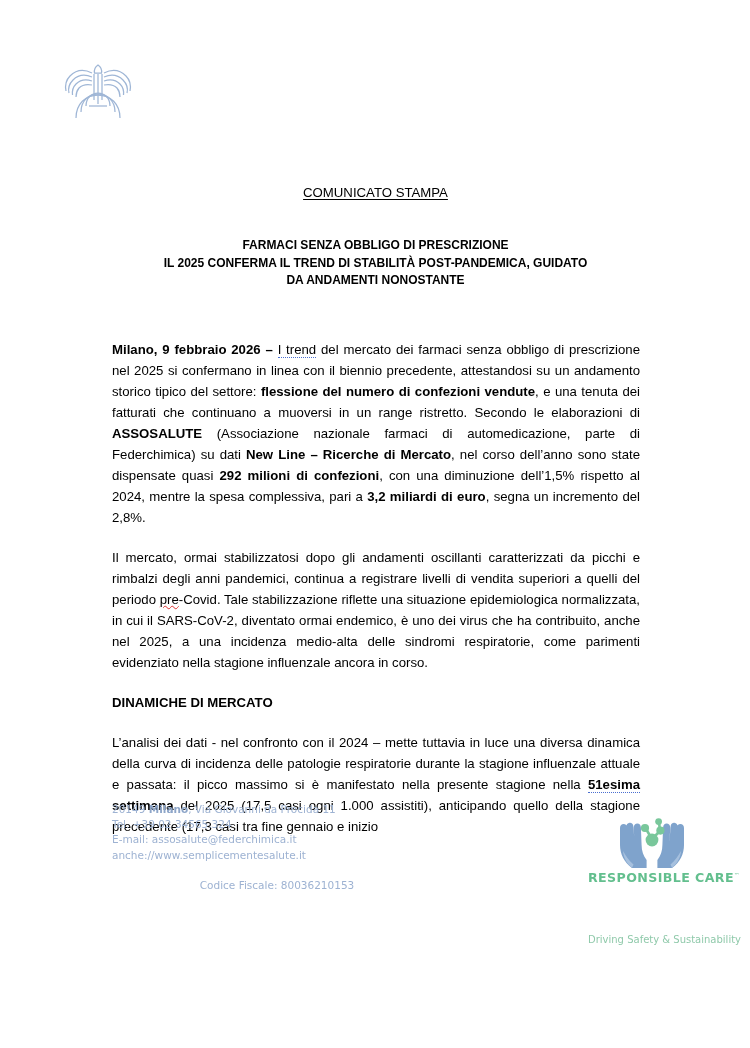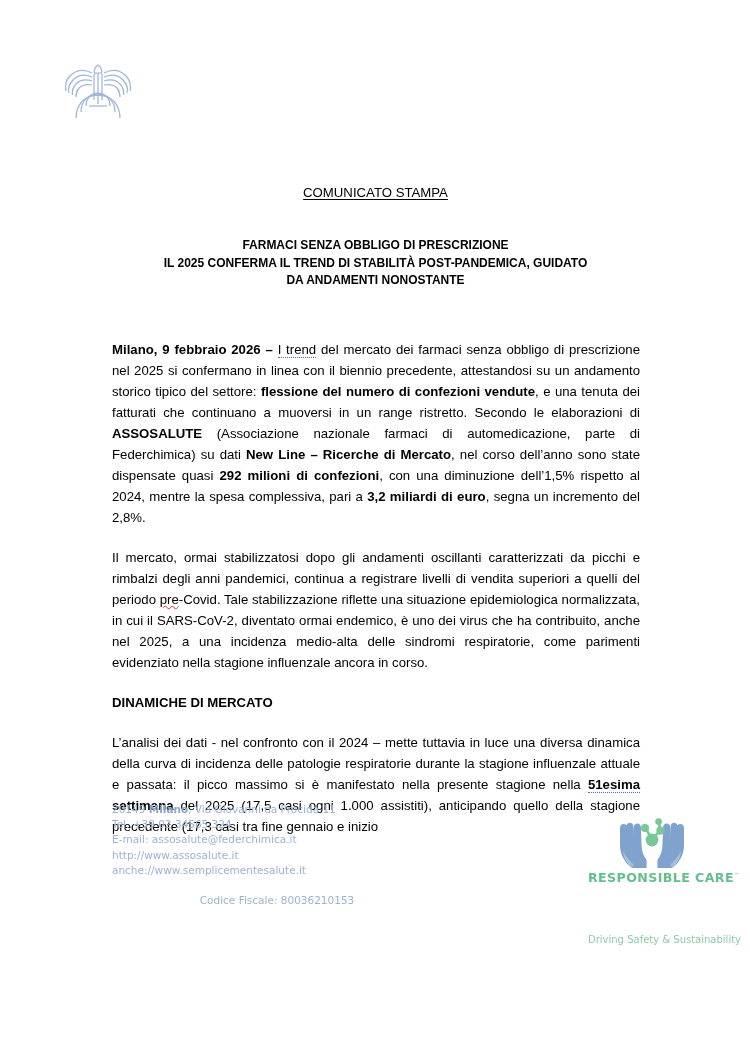--- a/index.html
+++ b/index.html
@@ -244,21 +244,20 @@
     <p class="sec-head">DINAMICHE DI MERCATO</p>
 
     <p class="last"><span>L’analisi dei dati - nel confronto con il 2024 – mette tuttavia in luce una diversa dinamica della curva di incidenza delle patologie respiratorie durante la stagione influenzale attuale e passata: il picco massimo si è manifestato nella presente stagione nella </span><span class="b sp-blue">51esima</span><span class="b"> settimana</span><span> del 2025 (17,5 casi ogni 1.000 assistiti), anticipando quello della stagione precedente (17,3 casi tra fine gennaio e inizio</span></p>
 
   </div>
 
   <div class="footer-contact">
     <div><span>20149 </span><span class="strong">Milano</span><span>, Via Giovanni da Procida 11</span></div>
     <div>Tel. +39 02 34565.324</div>
     <div>E-mail: assosalute@federchimica.it</div>
-    <div>http://www.assosalute.it</div>
     <div>anche://www.semplicementesalute.it</div>
     <div class="footer-cf">Codice Fiscale: 80036210153</div>
   </div>
 
   <div class="rc-logo">
     <div class="rc-art">
       <svg viewBox="0 0 100 52" width="100" height="52" aria-hidden="true">
 
         <g fill="#7fa3cc">
           <path d="M30 50 C22 44 18 36 18 27 L18 10 C18 7.6 19.6 6 21.6 6 C23.6 6 25.2 7.6 25.2 10 L25.2 24

